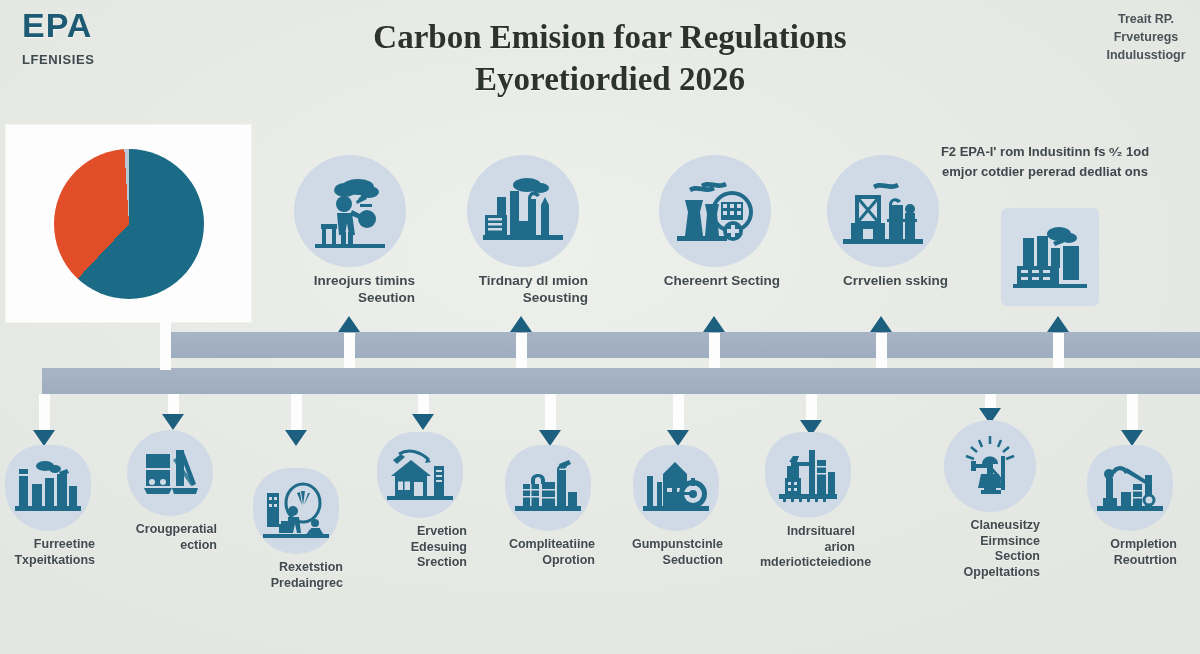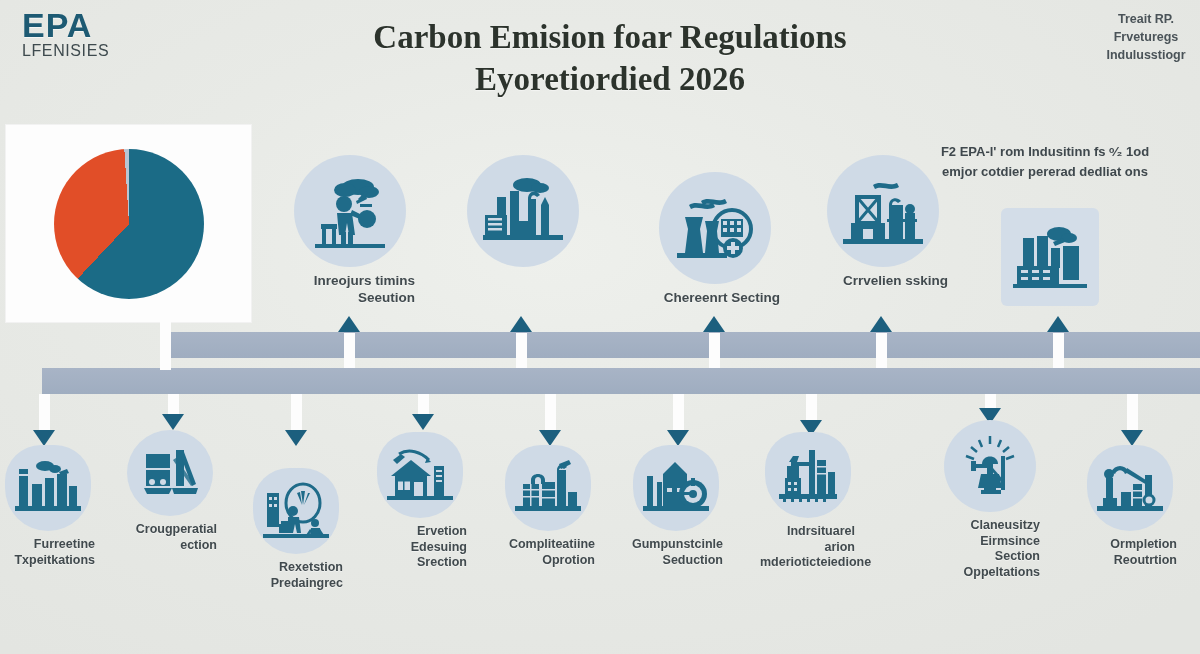--- a/index.html
+++ b/index.html
@@ -16,22 +16,22 @@
     padding-left: 24px;
   }
   
   .brand{position:absolute;left:22px;top:8px;}
   .brand-main{
     font-size:34px;font-weight:bold;letter-spacing:1px;
     color:#1d5a73;line-height:1;
     text-shadow:0 1px 0 rgba(255,255,255,.6);
   }
   .brand-sub{
-    font-size:16px;font-weight:normal;color:#3e4a4e;
-    letter-spacing:.6px;margin-top:0;
+    font-size:13px;font-weight:bold;color:#3e4a4e;
+    letter-spacing:.6px;margin-top:10px;
   }
   
   .title{
     position:absolute;left:300px;top:16px;width:620px;
     text-align:center;
     font-family:"Liberation Serif", serif;
     font-weight:bold;color:#2c332c;
     font-size:33px;line-height:1.28;
     text-shadow:0 1px 1px rgba(255,255,255,.5);
   }
@@ -197,23 +197,27 @@
         <rect x="58" y="30" width="8" height="30"></rect>
           <path d="M58 30l4-8 4 8z"></path>
         <rect x="2" y="40" width="22" height="20"></rect>
         <rect x="5" y="43" width="14" height="2.5" fill="#cfdae6"></rect>
         <rect x="5" y="48" width="14" height="2.5" fill="#cfdae6"></rect>
         <rect x="5" y="53" width="14" height="2.5" fill="#cfdae6"></rect>
         <rect x="36" y="46" width="9" height="14"></rect>
         <rect x="0" y="60" width="80" height="5"></rect>
       </svg>
     </div>
-  </div>
-
-  <div class="node top-node" style="left:650px;top:172px;width:130px;">
+    <div class="node-label">
+      <span>Tirdnary dl ımion</span><br>
+      <span>Seousting</span>
+    </div>
+  </div>
+
+  <div class="node top-node" style="left:650px;top:155px;width:130px;">
     <div class="disc">
       <svg width="80" height="74" viewBox="0 0 80 74" fill="#1f6b89">
         <path d="M14 14c8-5 16 2 24-2l2 4c-9 5-17-2-24 2z"></path>
         <path d="M26 10c8-5 16 2 24-2l2 4c-9 5-17-2-24 2z"></path>
         <path d="M10 26h18l-3 12 3 24H10l3-24z"></path>
         <path d="M30 30h14l-2 10 2 22H30l2-22z"></path>
         <circle cx="57" cy="38" r="19" fill="none" stroke="#1f6b89" stroke-width="4"></circle>
         <rect x="46" y="28" width="22" height="18"></rect>
         <rect x="48" y="30" width="4" height="4" fill="#cfdae6"></rect>
           <rect x="55" y="30" width="4" height="4" fill="#cfdae6"></rect>

